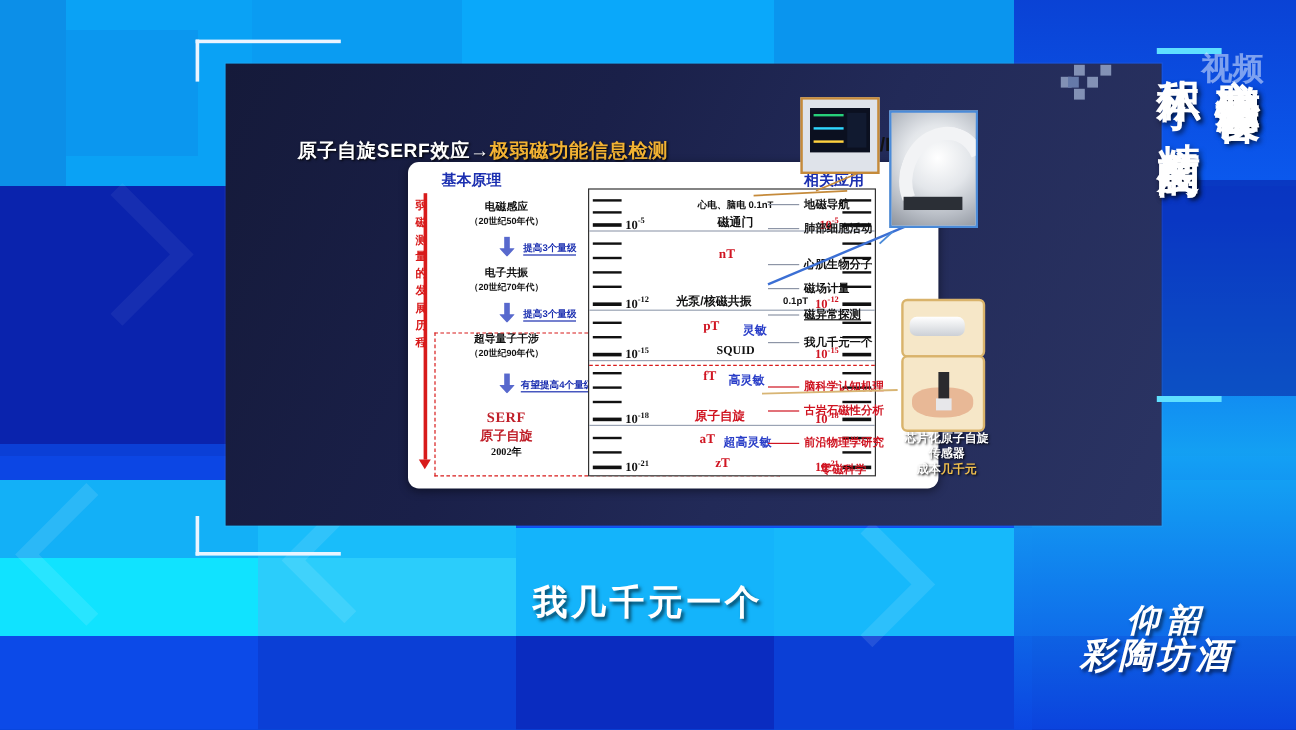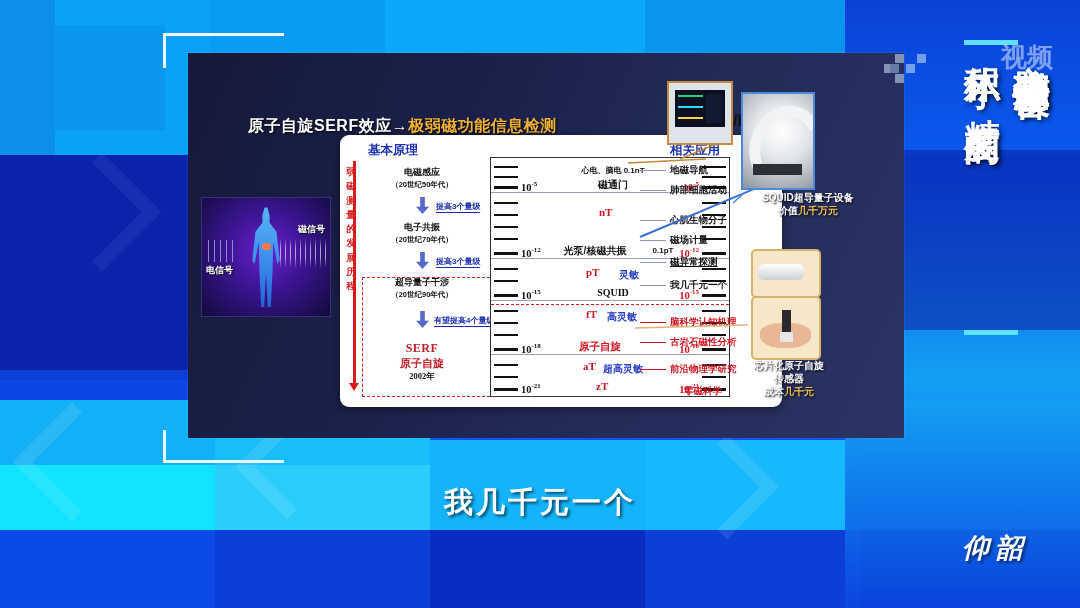--- a/index.html
+++ b/index.html
@@ -52,21 +52,21 @@
     background:linear-gradient(180deg,#0a3ad2 0%,#0b57f2 30%,#14a8f5 62%,#0b46e2 100%);
     opacity:.92;}
   .right-dark{position:absolute;right:0;top:150px;width:235px;height:180px;background:#0a1f9e;opacity:.55;}
 
   
   .bracket{position:absolute;border:3px solid #eaf4ff;}
   .br-tl{left:163px;top:33px;width:118px;height:32px;border-right:none;border-bottom:none;}
   .br-bl{left:163px;top:430px;width:118px;height:30px;border-right:none;border-top:none;}
 
   
-  .slide{position:absolute;left:188px;top:53px;width:716px;height:385px;
+  .slide{position:absolute;left:188px;top:53px;width:780px;height:385px;
     background:linear-gradient(115deg,#151a3a 0%,#1a2049 35%,#222a58 60%,#2b3463 100%);
     box-shadow:0 0 0 1px rgba(255,255,255,.05);}
   .slide-title{position:absolute;left:60px;top:63px;font-size:16px;font-weight:bold;
     color:#ffffff;letter-spacing:.5px;text-shadow:1px 1px 2px #000;white-space:nowrap;}
   .slide-title .hl{color:#f2b233;}
 
   
   .body-img{position:absolute;left:13px;top:144px;width:128px;height:118px;
     background:radial-gradient(ellipse at 50% 45%,#6b1fd0 0%,#3a1490 45%,#120a3a 100%);
     border:1px solid #3a2f7a;overflow:hidden;}
@@ -235,28 +235,20 @@
 
   <div class="bracket br-tl"></div>
   <div class="bracket br-bl"></div>
 
   <div class="slide">
 
     <div class="slide-title">
       <span>原子自旋SERF效应</span><span>→</span><span class="hl">极弱磁功能信息检测</span>
     </div>
 
-    <div class="body-img">
-      <div class="body-figure"></div>
-      <div class="heart-dot"></div>
-      <div class="wave-r"></div>
-      <div class="wave-l"></div>
-      <div class="lbl-mag">磁信号</div>
-      <div class="lbl-ele">电信号</div>
-    </div>
 
     <div class="card">
 
       <div class="sens-title">
         <span>灵敏度(T/Hz</span><sup>1/2</sup><span>)</span>
       </div>
 
       <div class="col-title ct-left">基本原理</div>
       <div class="col-title ct-right">相关应用</div>
 
@@ -402,24 +394,20 @@
         <div class="mon-trace3"></div>
         <div class="mon-side"></div>
       </div>
     </div>
 
     <div class="photo ph-squid">
       <div class="squid-g"></div>
       <div class="squid-arc"></div>
       <div class="squid-bed"></div>
     </div>
-    <div class="cap" style="left:532px;top:138px;width:176px;">
-      <div>SQUID超导量子设备</div>
-      <div><span>价值</span><span class="y">几千万元</span></div>
-    </div>
 
     <div class="photo ph-chip1">
       <div class="chip1-dev"></div>
     </div>
     <div class="photo ph-chip2">
       <div class="hand"></div>
       <div class="sensor"></div>
       <div class="sensor2"></div>
     </div>
     <div class="cap" style="left:538px;top:306px;width:126px;">
@@ -442,15 +430,16 @@
     <i style="left:22px;top:12px;"></i>
       <i style="left:33px;top:2px;"></i>
       <i style="left:6px;top:12px;background:#9bb8e8;"></i>
   </div>
   <div class="wm-text">视频</div>
 
   <div class="subtitle">我几千元一个</div>
 
   <div class="brand">
     <span class="b1">仰韶</span>
+    <span class="b2">彩陶坊酒</span>
   </div>
 
 </div>
 
 </body></html>

